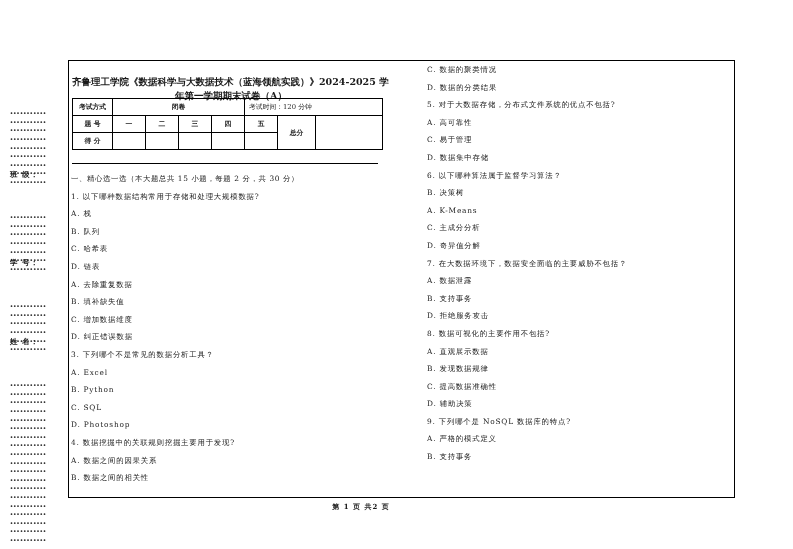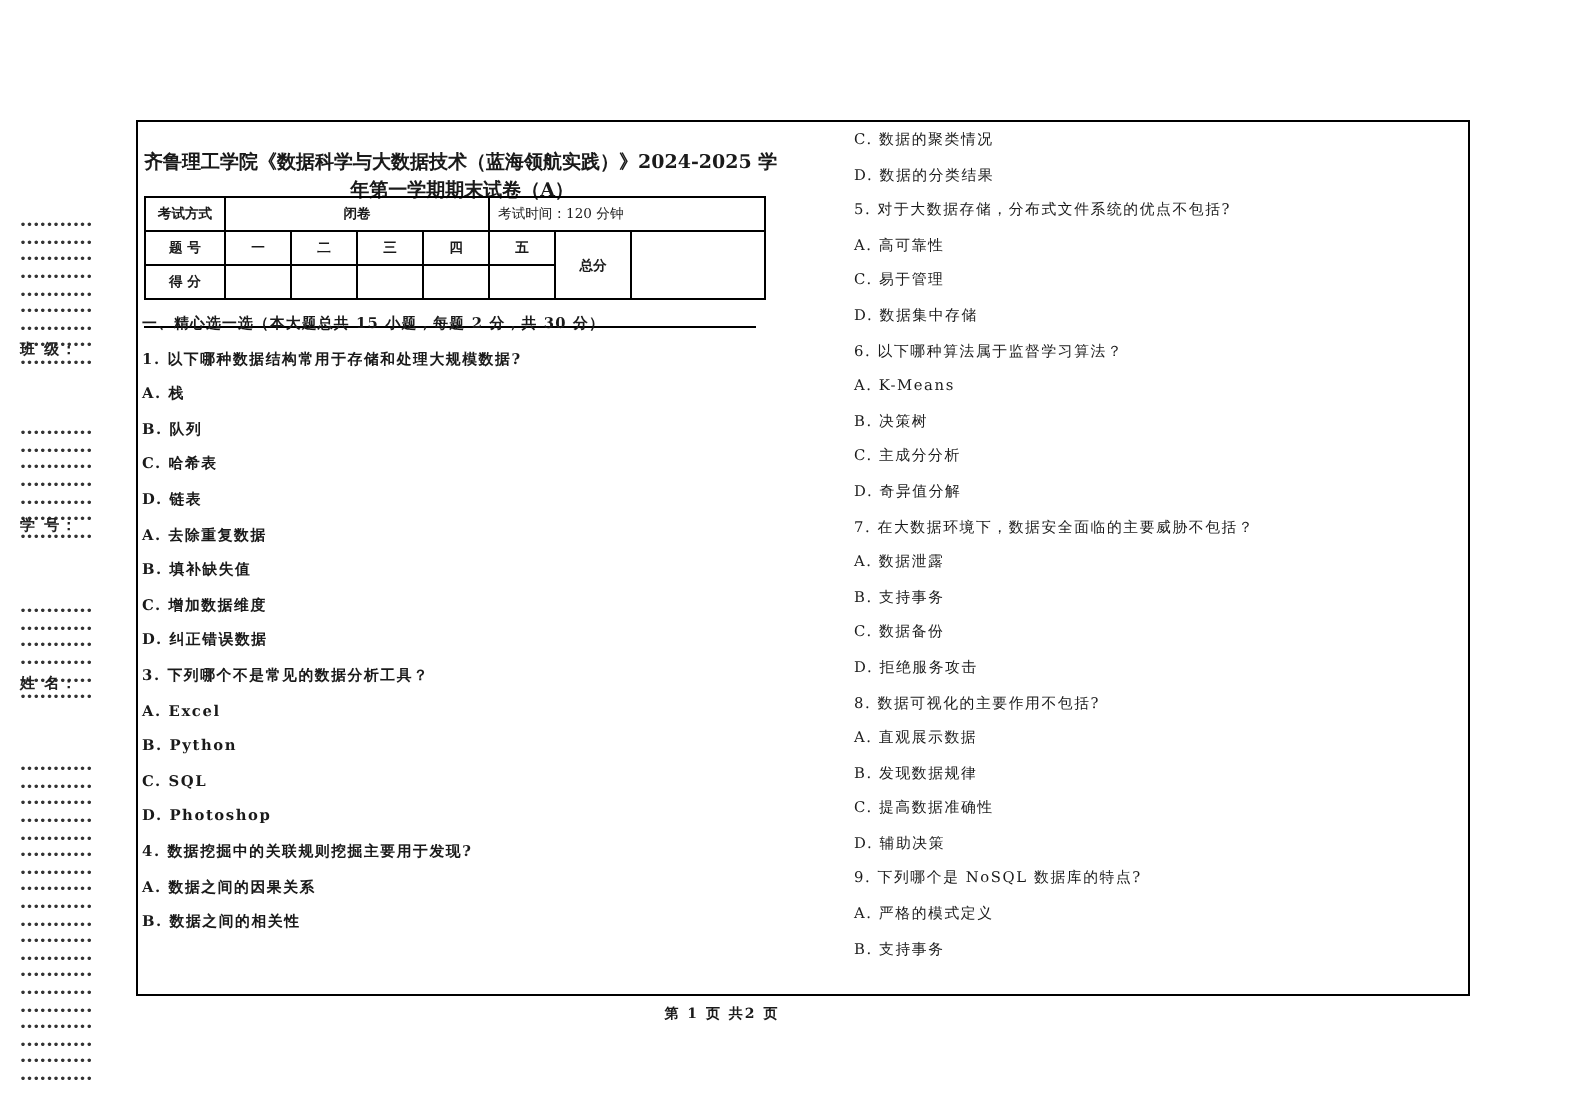--- a/index.html
+++ b/index.html
@@ -41,21 +41,21 @@
     table.info td {
       border: 1px solid #000; height: 16px; text-align: center; padding: 0;
       font-weight: bold;
       margin-top: 26px;
     }
     table.info td.light { font-weight: normal; text-align: left; padding-left: 4px; }
     .hr-under {
       position: absolute; left: 72px; top: 163px; width: 306px;
       border-top: 1px solid #000;
     }
-    .q-left { position: absolute; left: 71px; top: 153px; width: 310px; font-weight: bold; }
+    .q-left { position: absolute; left: 71px; top: 170px; width: 310px; }
     .q-right { position: absolute; left: 427px; top: 61px; width: 300px; }
     .line {
       font-size: 7.4px; line-height: 17.6px; white-space: nowrap;
       letter-spacing: 0.8px;
     }
     .line.sec { letter-spacing: 0.6px; }
     .footer {
       position: absolute; left: 16px; top: 502px; width: 690px; text-align: center;
       font-size: 7px; font-weight: bold; letter-spacing: 1px;
     }
@@ -155,28 +155,27 @@
 </div>
 
 <div class="q-right">
   <div class="line">C. 数据的聚类情况</div>
   <div class="line">D. 数据的分类结果</div>
   <div class="line">5. 对于大数据存储，分布式文件系统的优点不包括?</div>
   <div class="line">A. 高可靠性</div>
   <div class="line">C. 易于管理</div>
   <div class="line">D. 数据集中存储</div>
   <div class="line">6. 以下哪种算法属于监督学习算法？</div>
+  <div class="line">B. 决策树</div>
   <div class="line">A. K-Means</div>
-  <div class="line">B. 决策树</div>
   <div class="line">C. 主成分分析</div>
   <div class="line">D. 奇异值分解</div>
   <div class="line">7. 在大数据环境下，数据安全面临的主要威胁不包括？</div>
   <div class="line">A. 数据泄露</div>
   <div class="line">B. 支持事务</div>
-  <div class="line">C. 数据备份</div>
   <div class="line">D. 拒绝服务攻击</div>
   <div class="line">8. 数据可视化的主要作用不包括?</div>
   <div class="line">A. 直观展示数据</div>
   <div class="line">B. 发现数据规律</div>
   <div class="line">C. 提高数据准确性</div>
   <div class="line">D. 辅助决策</div>
   <div class="line">9. 下列哪个是 NoSQL 数据库的特点?</div>
   <div class="line">A. 严格的模式定义</div>
   <div class="line">B. 支持事务</div>
 </div>

